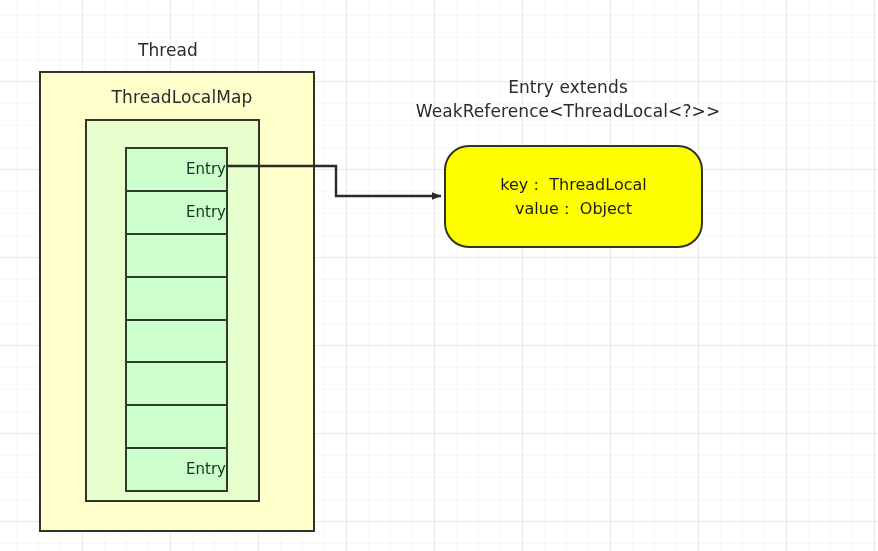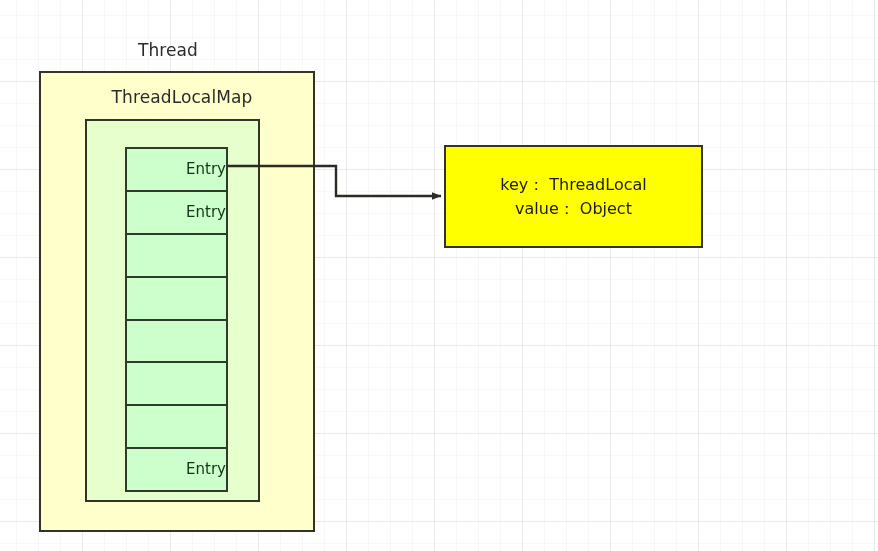--- a/index.html
+++ b/index.html
@@ -112,20 +112,21 @@
 
   #entry-detail-box {
     left: 444px;
     top: 145px;
     width: 259px;
     height: 103px;
     background: #ffff00;
     display: flex;
     align-items: center;
     justify-content: center;
+    border-radius: 25px;
   }
 
   #entry-detail-text {
     color: #1d1d1d;
     font-size: 16px;
     line-height: 24px;
     text-align: center;
     white-space: pre-line;
   }
 
@@ -170,20 +171,22 @@
     <div class="entry-cell">
         <span></span>
       </div>
     <div class="entry-cell">
         <span>Entry</span>
       </div>
   </div>
 
   <div class="free-label" id="thread-label">Thread</div>
   <div class="free-label" id="map-label">ThreadLocalMap</div>
+  <div class="free-label" id="entry-class-label">Entry extends
+WeakReference&lt;ThreadLocal&lt;?&gt;&gt;</div>
 
   <div class="box" id="entry-detail-box">
     <div id="entry-detail-text">key： ThreadLocal
 value： Object</div>
   </div>
 
   <svg id="connector" viewBox="0 0 878 551" width="878" height="551">
     <defs>
       <marker id="arrow-head" markerWidth="10" markerHeight="8" refX="9.5" refY="4" orient="auto" markerUnits="userSpaceOnUse">
         <path d="M0,0 L10,4 L0,8 z" fill="#2b2b24"></path>

